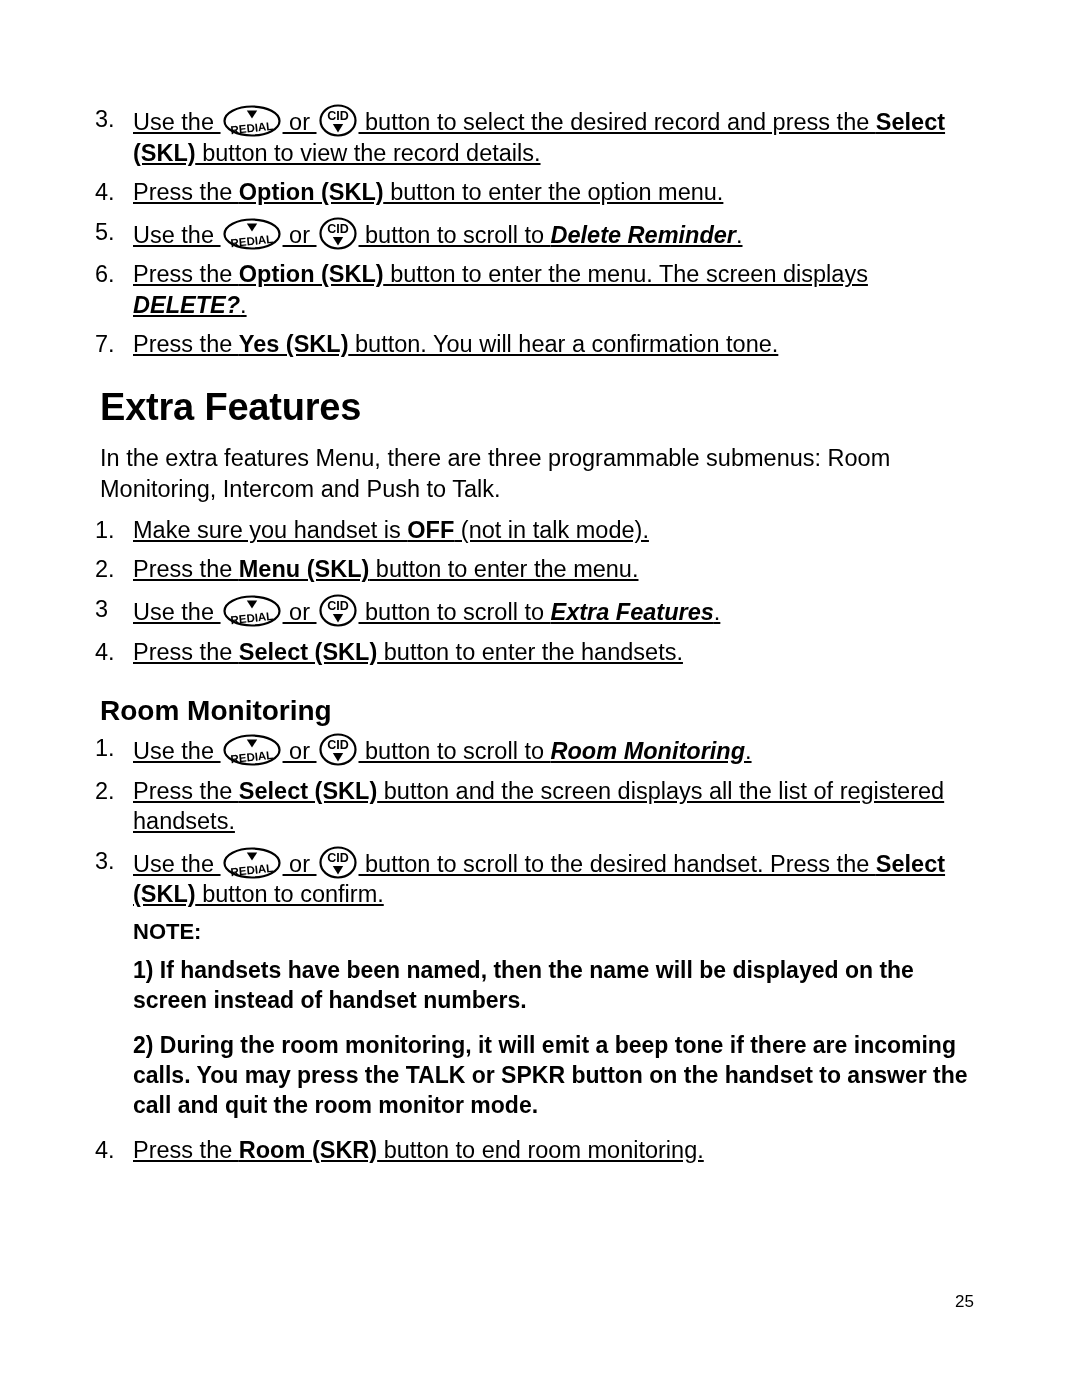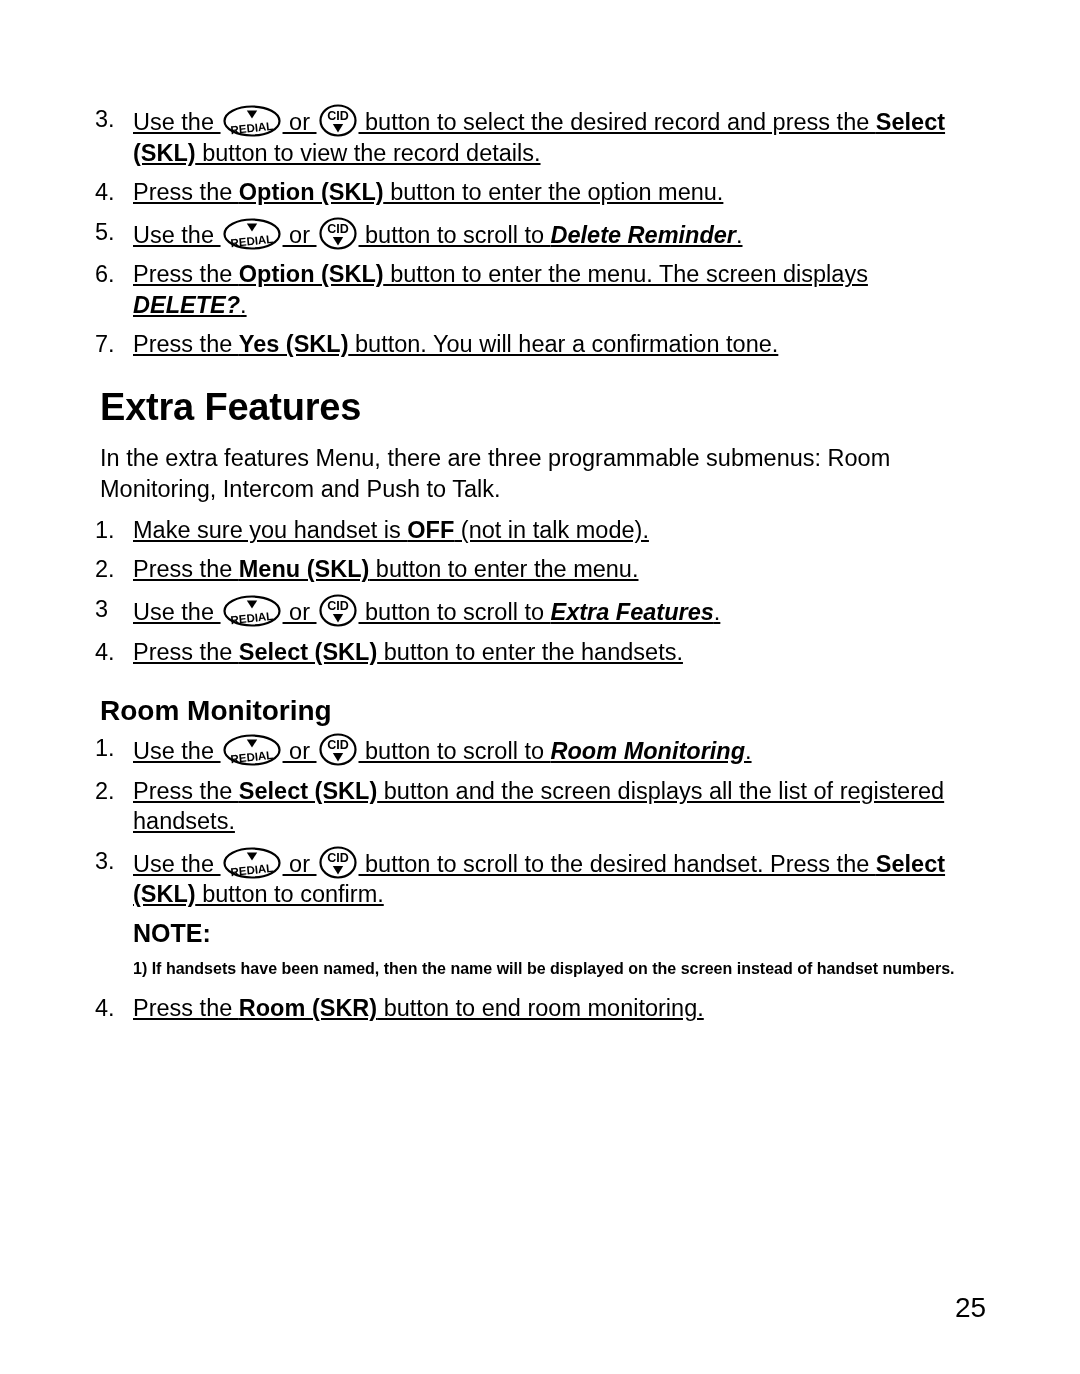--- a/index.html
+++ b/index.html
@@ -80,35 +80,35 @@
     font-size: 23.5px;
     line-height: 1.32;
     margin: 0 0 10px 5px;
   }
   p.fromline {
     font-size: 23px;
     margin: 0 0 10px 5px;
     font-weight: bold;
   }
   .note-label {
-    font-size: 25px;
+    font-size: 22px;
     font-weight: bold;
     margin: 6px 0 10px 38px;
   }
   .note-item {
-    font-size: 16px;
+    font-size: 23px;
     font-weight: bold;
     line-height: 1.32;
     margin: 9px 0 14px 38px;
   }
   .pagenum {
     position: absolute;
     left: 955px;
     top: 1292px;
-    font-size: 28px;
+    font-size: 17px;
   }
   svg { display: block; }
 </style>
 </head>
 <body>
 
 <div class="page">
   <div class="content">
 
     <div id="top-steps">
@@ -210,20 +210,21 @@
               </svg></span><span> or </span><span class="btn cid-btn"><svg width="38" height="33" viewBox="0 0 38 33">
                 <ellipse cx="19" cy="16.5" rx="17.5" ry="15" fill="#ffffff" stroke="#000000" stroke-width="2.2"></ellipse>
                 <text x="19" y="16" font-family="Liberation Sans, sans-serif" font-size="12.5" font-weight="bold" text-anchor="middle" fill="#000000">CID</text>
                 <polygon points="19,20 13.8,28.5 24.2,28.5" fill="#000000" transform="rotate(180 19 24.2)"></polygon>
               </svg></span><span> button to scroll to the desired handset. Press the </span><span class="b">Select (SKL)</span><span> button to confirm.</span></span>
         </div>
       </div>
 
     <div class="note-label">NOTE:</div>
     <div class="note-item">1) If handsets have been named, then the name will be displayed on the screen instead of handset numbers.</div>
+    <div class="note-item">2) During the room monitoring, it will emit a beep tone if there are incoming calls. You may press the TALK or SPKR button on the handset to answer the call and quit the room monitor mode.</div>
 
     <div id="final-step">
         <div class="item">
           <span class="num">4.</span>
           <span class="txt"><span>Press the </span><span class="b">Room (SKR)</span><span> button to end room monitoring.</span></span>
         </div>
       </div>
 
   </div>
   <div class="pagenum">25</div>

